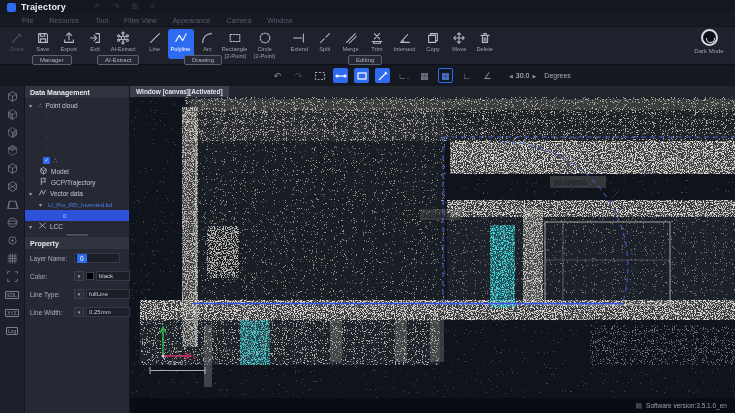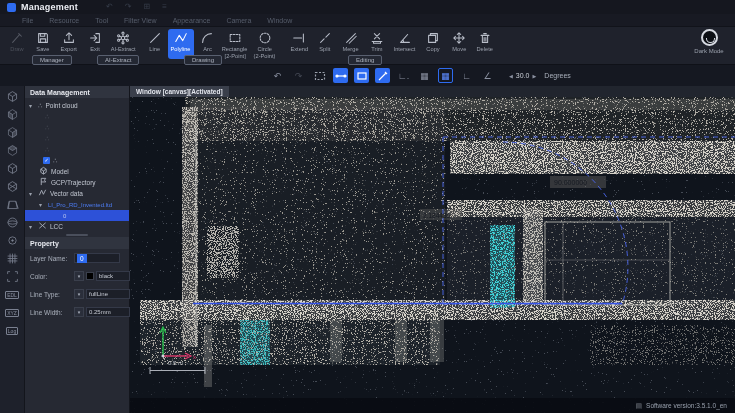--- a/index.html
+++ b/index.html
@@ -91,21 +91,21 @@
   .status .ic{font-size:7px;color:#6a7078;}
   .status .vt{font-size:6.5px;color:#98a0ad;}
 </style>
 </head>
 <body>
 
 <div id="app">
 
   <div class="titlebar">
     <div class="logo"></div>
-    <span class="apptitle">Management</span>
+    <span class="apptitle">Trajectory</span>
     <div class="quick">
       <span>↶</span>
       <span>↷</span>
       <span>⊞</span>
       <span>≡</span>
     </div>
   </div>
 
   <div class="menubar">
     <span class="mi">File</span>

